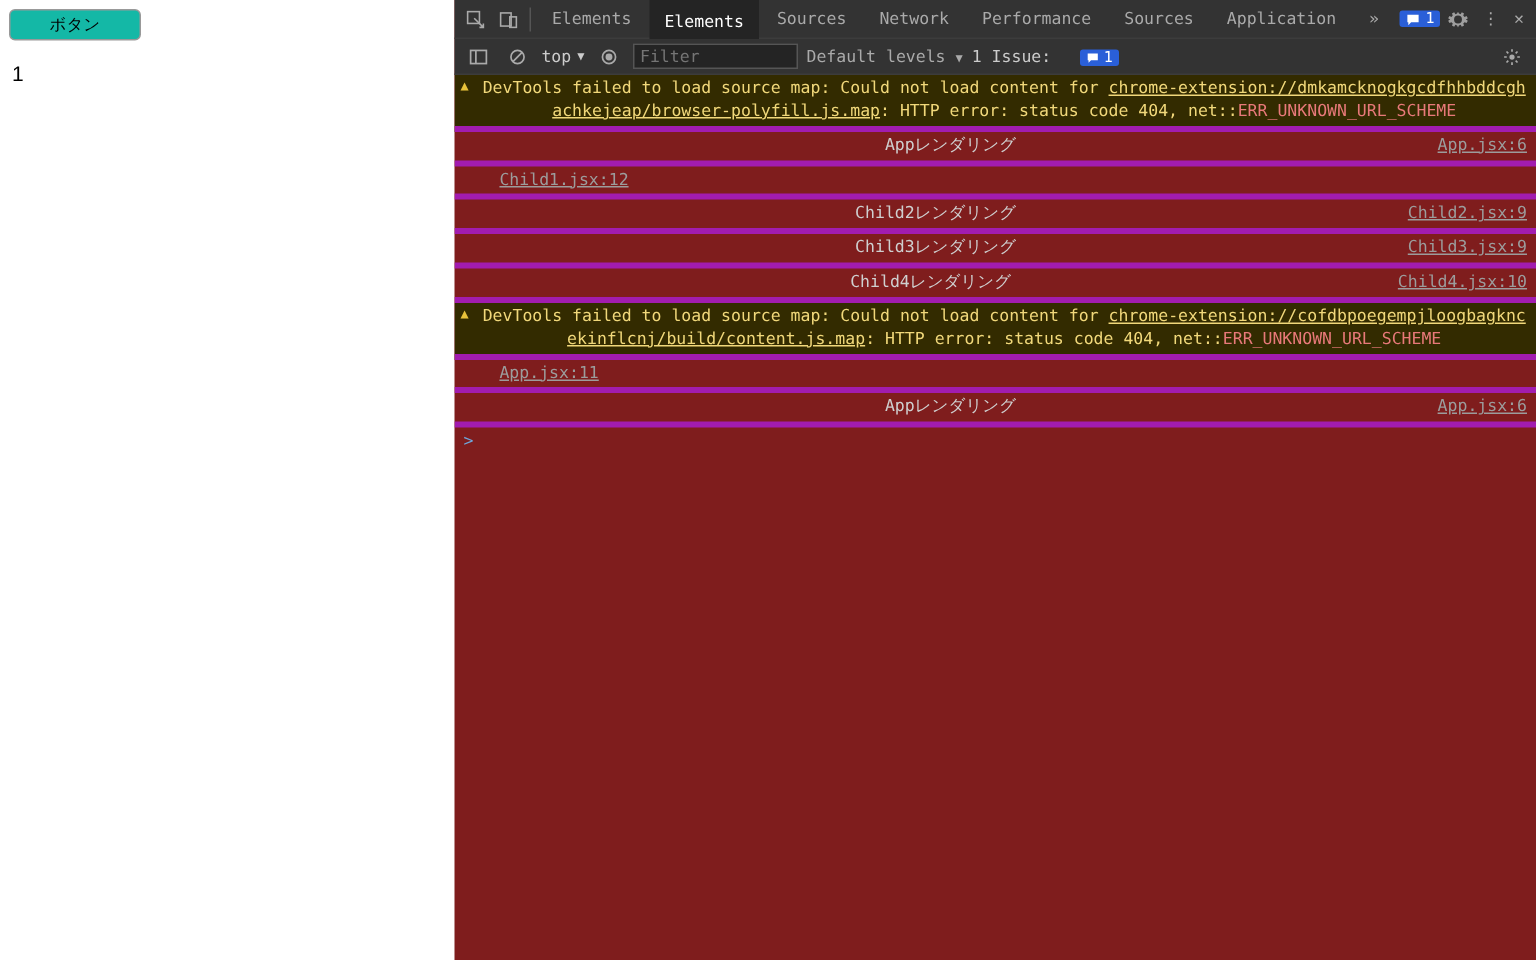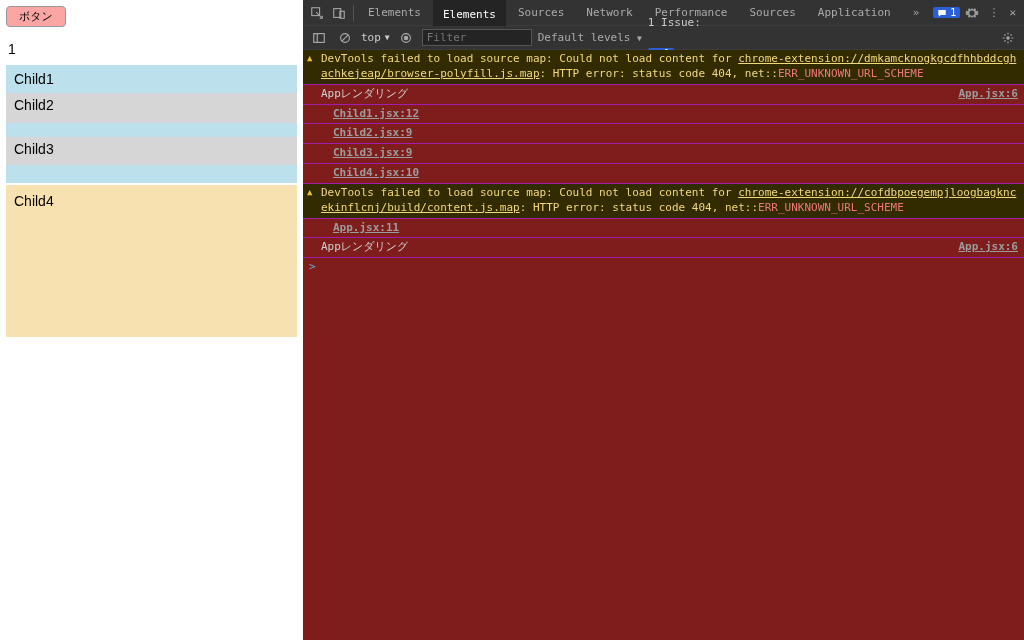--- a/index.html
+++ b/index.html
@@ -2,22 +2,22 @@
 <html><head>
 <meta charset="utf-8">
 <style>
   * { box-sizing: border-box; margin: 0; padding: 0; }
   html, body { height: 100%; width: 100%; font-family: -apple-system, "Helvetica Neue", Arial, sans-serif; }
   body { display: flex; overflow: hidden; }
 
   
   .app-pane { width: 440px; background: #fff; padding: 6px; }
   .app-button {
-    font-size: 11px; padding: 2px 12px; border: 1px solid #999;
-    border-radius: 4px; background: #fca5a5; cursor: pointer;
+    font-size: 11px; padding: 2px 26px; border: 1px solid #999;
+    border-radius: 4px; background: #14b8a6; cursor: pointer;
     font-family: inherit;
   }
   .counter { font-size: 14px; margin: 14px 0 8px 2px; }
   .stage { width: 100%; }
   .box-blue { background: #bde1ec; padding-bottom: 14px; }
   .box-blue .label { padding: 6px 8px; font-size: 14px; }
   .box-gray { background: #d6d6d6; margin: 0 0 4px 0; }
   .box-gray .label { padding: 4px 8px; font-size: 14px; }
   .box-gray.inner { height: 30px; }
   .box-gray.inner2 { height: 28px; }
@@ -37,59 +37,44 @@
   .dt-issuecount { background:#2a5fd8; color:#fff; border-radius:2px; padding:0 4px; font-size:10px; display:flex; align-items:center; gap:3px;}
   .dt-gear { color:#aaa; }
   .dt-more { color:#aaa; padding:0 4px; }
   .dt-close { color:#aaa; padding:0 4px; }
 
   
   .dt-toolbar { display:flex; align-items:center; height:24px; background:#333; border-bottom:1px solid #3c3c3c; padding: 0 6px; gap:6px; }
   .dt-toolbar .sel { display:flex; align-items:center; gap:4px; color:#ccc; cursor:pointer; }
   .dt-toolbar input.filter { background:#242424; border:1px solid #555; color:#ccc; padding:1px 4px; width:110px; font-family:inherit; font-size:11px; }
   .dt-toolbar .levels { color:#aaa; cursor:pointer; }
-  .dt-toolbar .issues { color:#ccc; display:flex; align-items:flex-start; gap:19px; cursor:pointer;flex-direction:column; }
+  .dt-toolbar .issues { color:#ccc; display:flex; align-items:flex-end; gap:19px; cursor:pointer; }
   .dt-toolbar .issues .badge { background:#2a5fd8; color:#fff; border-radius:2px; padding:0 4px; font-size:10px; display:flex; align-items:center; gap:3px;}
   .dt-toolbar .spacer { flex:1; }
 
   
   .dt-console { flex:1; overflow:auto; }
-  .dt-row { display:flex; padding:2px 6px 2px 18px; border-bottom:1px solid #a21caf; align-items:flex-start; position:relative; line-height:1.35; }
+  .dt-row { display:flex; padding:2px 6px 2px 18px; border-bottom:4px solid #a21caf; align-items:flex-start; position:relative; line-height:1.35;text-align:center; }
   .dt-row .msg { flex:1; color:#cfcfcf; word-break:break-all; }
-  .dt-row .src { color:#9c9c9c; text-decoration:underline; padding-left:12px; white-space:nowrap;font-weight:bold; }
+  .dt-row .src { color:#9c9c9c; text-decoration:underline; padding-left:12px; white-space:nowrap; }
   .dt-row.warning { background:#332b00; color:#f1d87a; }
   .dt-row.warning .msg { color:#f1d87a; }
   .dt-row.warning::before { content:"▲"; color:#e8c23a; position:absolute; left:4px; top:2px; font-size:9px; }
   .dt-row .url { text-decoration:underline; }
   .dt-row .err { color:#e87979; }
   .dt-prompt { color:#6fa8dc; padding:2px 6px; }
 
   .tri { font-size:8px; }
 </style>
 </head>
 <body>
 
 <div class="app-pane">
   <button class="app-button">ボタン</button>
   <div class="counter">1</div>
-  <div class="stage">
-    <div class="box-blue">
-      <div class="label">Child1</div>
-      <div class="box-gray inner">
-        <div class="label">Child2</div>
-      </div>
-      <div style="height:10px"></div>
-      <div class="box-gray inner2">
-        <div class="label">Child3</div>
-      </div>
-    </div>
-    <div class="box-cream">
-      <div class="label">Child4</div>
-    </div>
-  </div>
 </div>
 
 <div class="devtools">
 
   <div class="dt-tabs">
     <span class="dt-iconbtn">
       <svg viewBox="0 0 16 16" fill="none" stroke="#aaa" stroke-width="1.2">
           <rect x="2" y="2" width="9" height="9"></rect>
           <path d="M7 7 L14 14 M11 14 L14 14 L14 11"></path>
         </svg>
@@ -180,26 +165,29 @@
     </div>
 
     <div class="dt-row">
       <span class="msg">Appレンダリング</span>
       <span class="src">App.jsx:6</span>
     </div>
     <div class="dt-row">
       <span class="src">Child1.jsx:12</span>
     </div>
     <div class="dt-row">
+      <span class="msg">Child2レンダリング</span>
       <span class="src">Child2.jsx:9</span>
     </div>
     <div class="dt-row">
+      <span class="msg">Child3レンダリング</span>
       <span class="src">Child3.jsx:9</span>
     </div>
     <div class="dt-row">
+      <span class="msg">Child4レンダリング</span>
       <span class="src">Child4.jsx:10</span>
     </div>
 
     <div class="dt-row warning">
       <span class="msg">
         <span>DevTools failed to load source map: Could not load content for </span><span class="url">chrome-extension://cofdbpoegempjloogbagkncekinflcnj/build/content.js.map</span><span>: HTTP error: status code 404, net::</span><span class="err">ERR_UNKNOWN_URL_SCHEME</span>
       </span>
     </div>
 
     <div class="dt-row">

